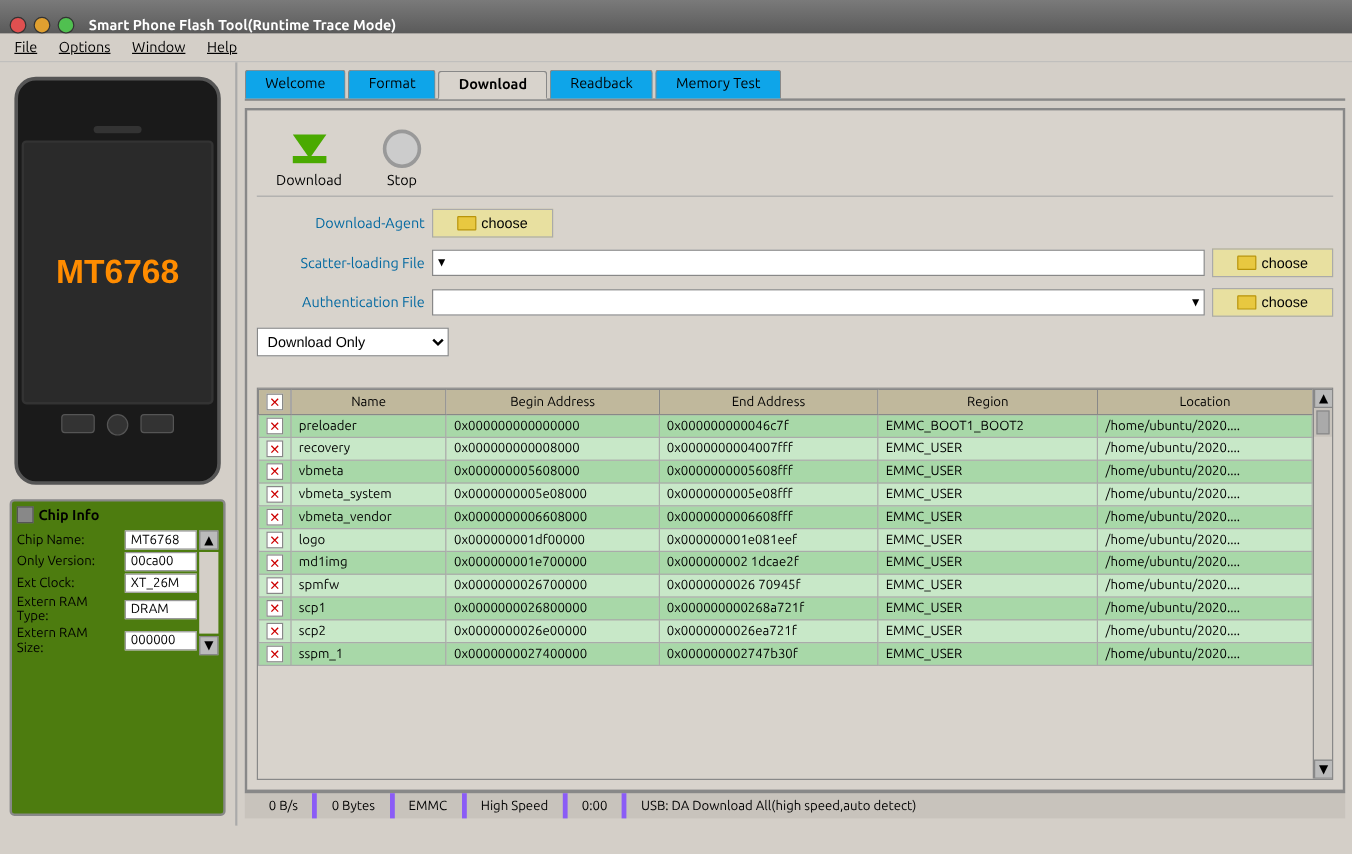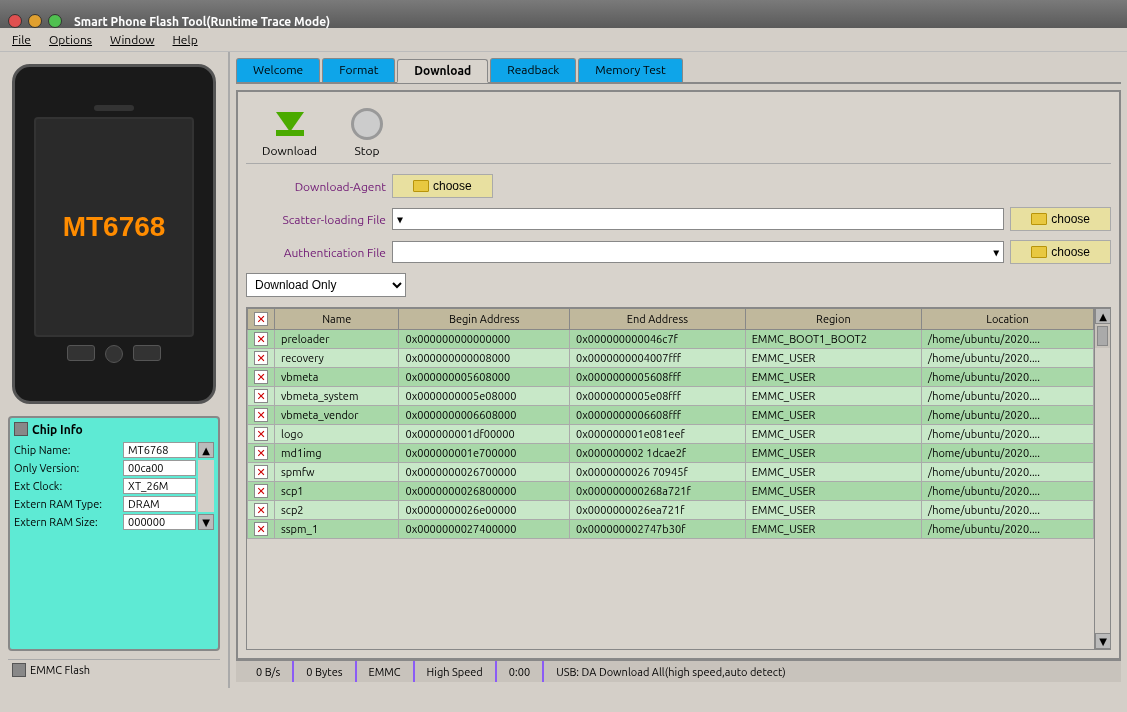--- a/index.html
+++ b/index.html
@@ -47,21 +47,21 @@
       color: #000;
       text-decoration: underline;
     }
     
     #main-layout {
       display: flex;
       height: calc(712px - 52px - 24px);
     }
     
     #left-panel {
-      width: 230px;
+      width: 198px;
       background: #d4cfc8;
       border-right: 2px solid #aaa;
       display: flex;
       flex-direction: column;
       padding: 8px;
       gap: 8px;
     }
     #phone-img {
       background: #1a1a1a;
       border: 3px solid #555;
@@ -108,21 +108,21 @@
     .phone-circle-btn {
       width: 18px; height: 18px;
       background: #333; border-radius: 50%;
       border: 1px solid #555;
     }
     
     #chip-info {
       border: 2px solid #888;
       border-radius: 4px;
       padding: 4px;
-      background: #5eead4;
+      background: #4d7c0f;
       flex: 1;
     }
     #chip-info-header {
       display: flex;
       align-items: center;
       gap: 4px;
       font-weight: bold;
       font-size: 12px;
       margin-bottom: 6px;
     }
@@ -260,21 +260,21 @@
     .form-row {
       display: flex;
       align-items: center;
       gap: 6px;
       margin-bottom: 3px;
     }
     .form-label {
       width: 140px;
       text-align: right;
       font-size: 12px;
-      color: #701a75;
+      color: #0369a1;
       flex-shrink: 0;
     }
     .form-input {
       flex: 1;
       height: 22px;
       border: 1px solid #888;
       background: #fff;
       padding: 1px 4px;
       font-size: 11px;
       font-family: monospace;
@@ -300,21 +300,21 @@
       border: 1px solid #aaa;
       cursor: pointer;
       font-size: 12px;
       height: 24px;
     }
     
     #mode-select {
       display: flex;
       align-items: center;
       gap: 0;
-      margin-bottom: 4px;
+      margin-bottom: 20px;
     }
     .mode-dropdown {
       height: 24px;
       border: 1px solid #888;
       background: #fff;
       padding: 1px 4px;
       font-size: 12px;
       min-width: 160px;
     }
     
@@ -372,21 +372,21 @@
       background: #c8c3bc;
       border-top: 1px solid #888;
       display: flex;
       align-items: center;
       padding: 0 8px;
       gap: 0;
       font-size: 11px;
     }
     .status-segment {
       padding: 0 12px;
-      border-right: 2px solid #8b5cf6;
+      border-right: 4px solid #8b5cf6;
       height: 100%;
       display: flex;
       align-items: center;
     }
     .status-segment:last-child { border-right: none; flex: 1; }
     
     .v-scrollbar {
       width: 16px;
       background: #c8c3bc;
       border-left: 1px solid #888;
@@ -456,24 +456,20 @@
           <span class="chip-value">000000</span>
         </div>
         <div class="chip-scrollbar">
           <div class="scroll-arrow">▲</div>
           <div class="scroll-track"></div>
           <div class="scroll-arrow">▼</div>
         </div>
       </div>
     </div>
 
-    <div id="emmc-footer">
-      <div class="chip-icon"></div>
-      <span>EMMC Flash</span>
-    </div>
   </div>
 
   <div id="right-panel">
 
     <div id="tabs">
       <div class="tab">Welcome</div>
       <div class="tab">Format</div>
       <div class="tab active">Download</div>
       <div class="tab">Readback</div>
       <div class="tab">Memory Test</div>

